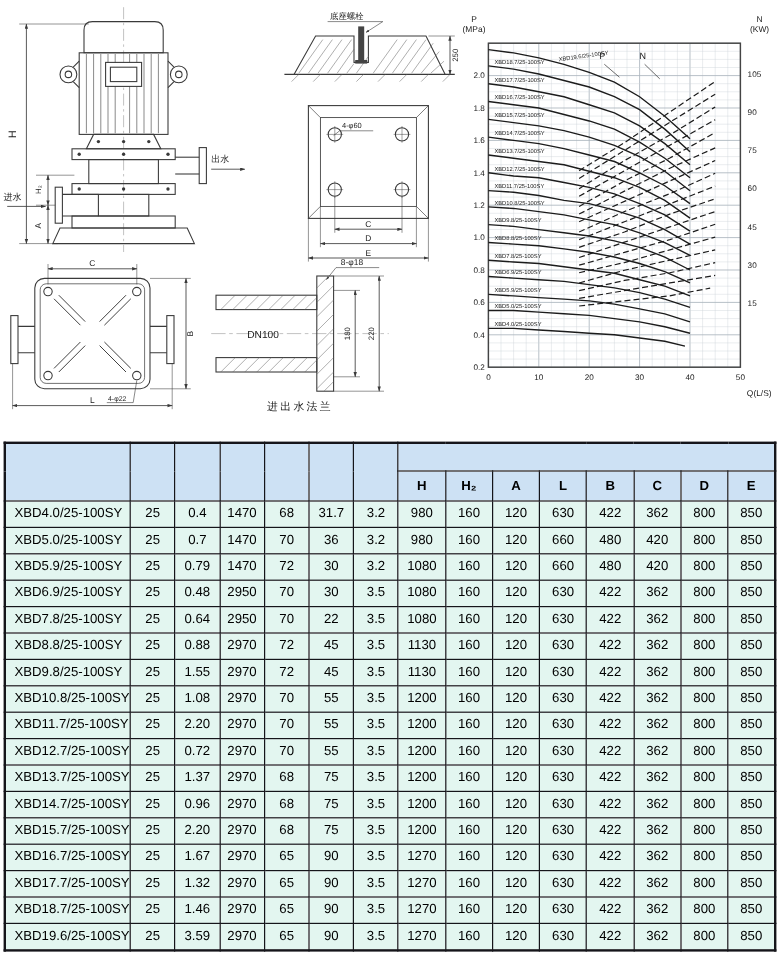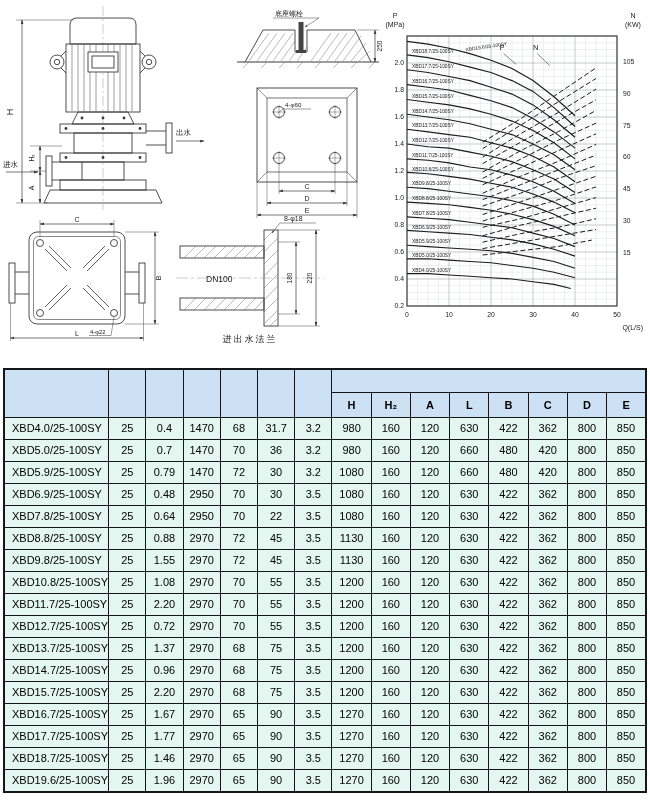--- a/index.html
+++ b/index.html
@@ -637,21 +637,21 @@
           <td>120</td>
           <td>630</td>
           <td>422</td>
           <td>362</td>
           <td>800</td>
           <td>850</td>
         </tr>
         <tr>
           <td class="model">XBD17.7/25-100SY</td>
           <td>25</td>
-          <td>1.77</td>
+          <td>1.32</td>
           <td>2970</td>
           <td>65</td>
           <td>90</td>
           <td>3.5</td>
           <td>1270</td>
           <td>160</td>
           <td>120</td>
           <td>630</td>
           <td>422</td>
           <td>362</td>
@@ -671,21 +671,21 @@
           <td>120</td>
           <td>630</td>
           <td>422</td>
           <td>362</td>
           <td>800</td>
           <td>850</td>
         </tr>
         <tr>
           <td class="model">XBD19.6/25-100SY</td>
           <td>25</td>
-          <td>1.96</td>
+          <td>3.59</td>
           <td>2970</td>
           <td>65</td>
           <td>90</td>
           <td>3.5</td>
           <td>1270</td>
           <td>160</td>
           <td>120</td>
           <td>630</td>
           <td>422</td>
           <td>362</td>

